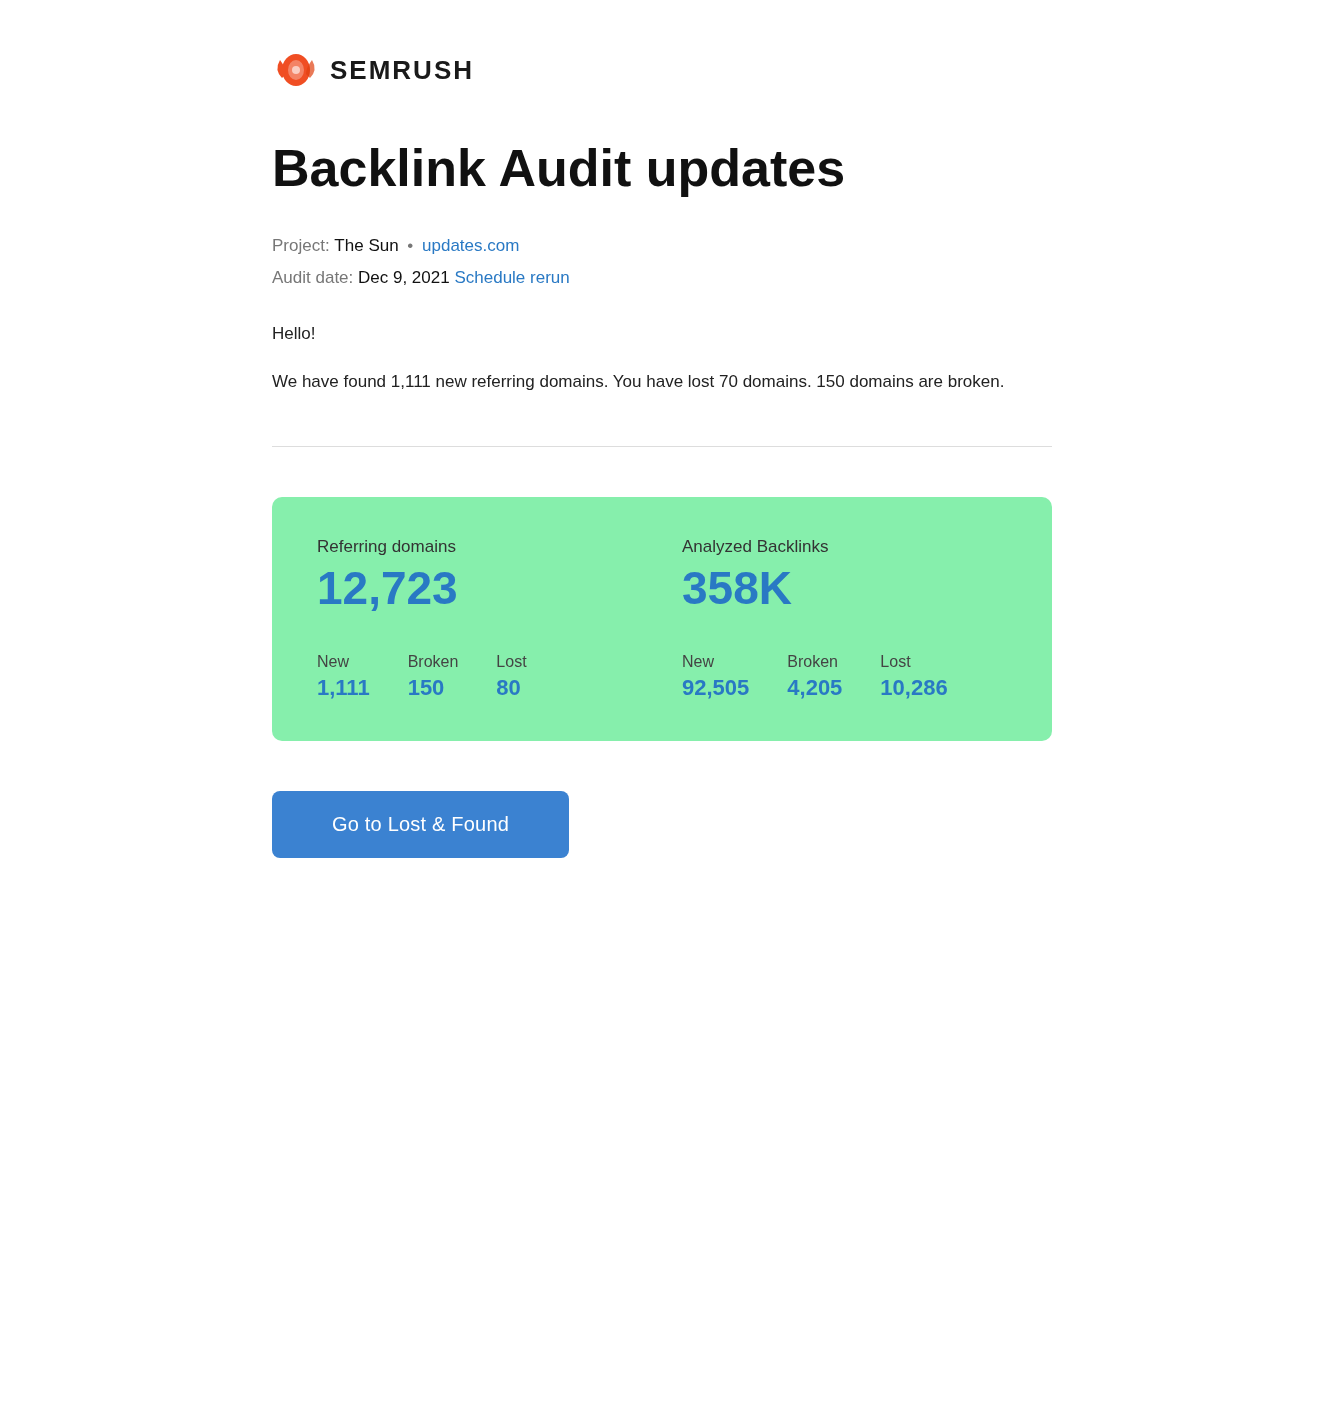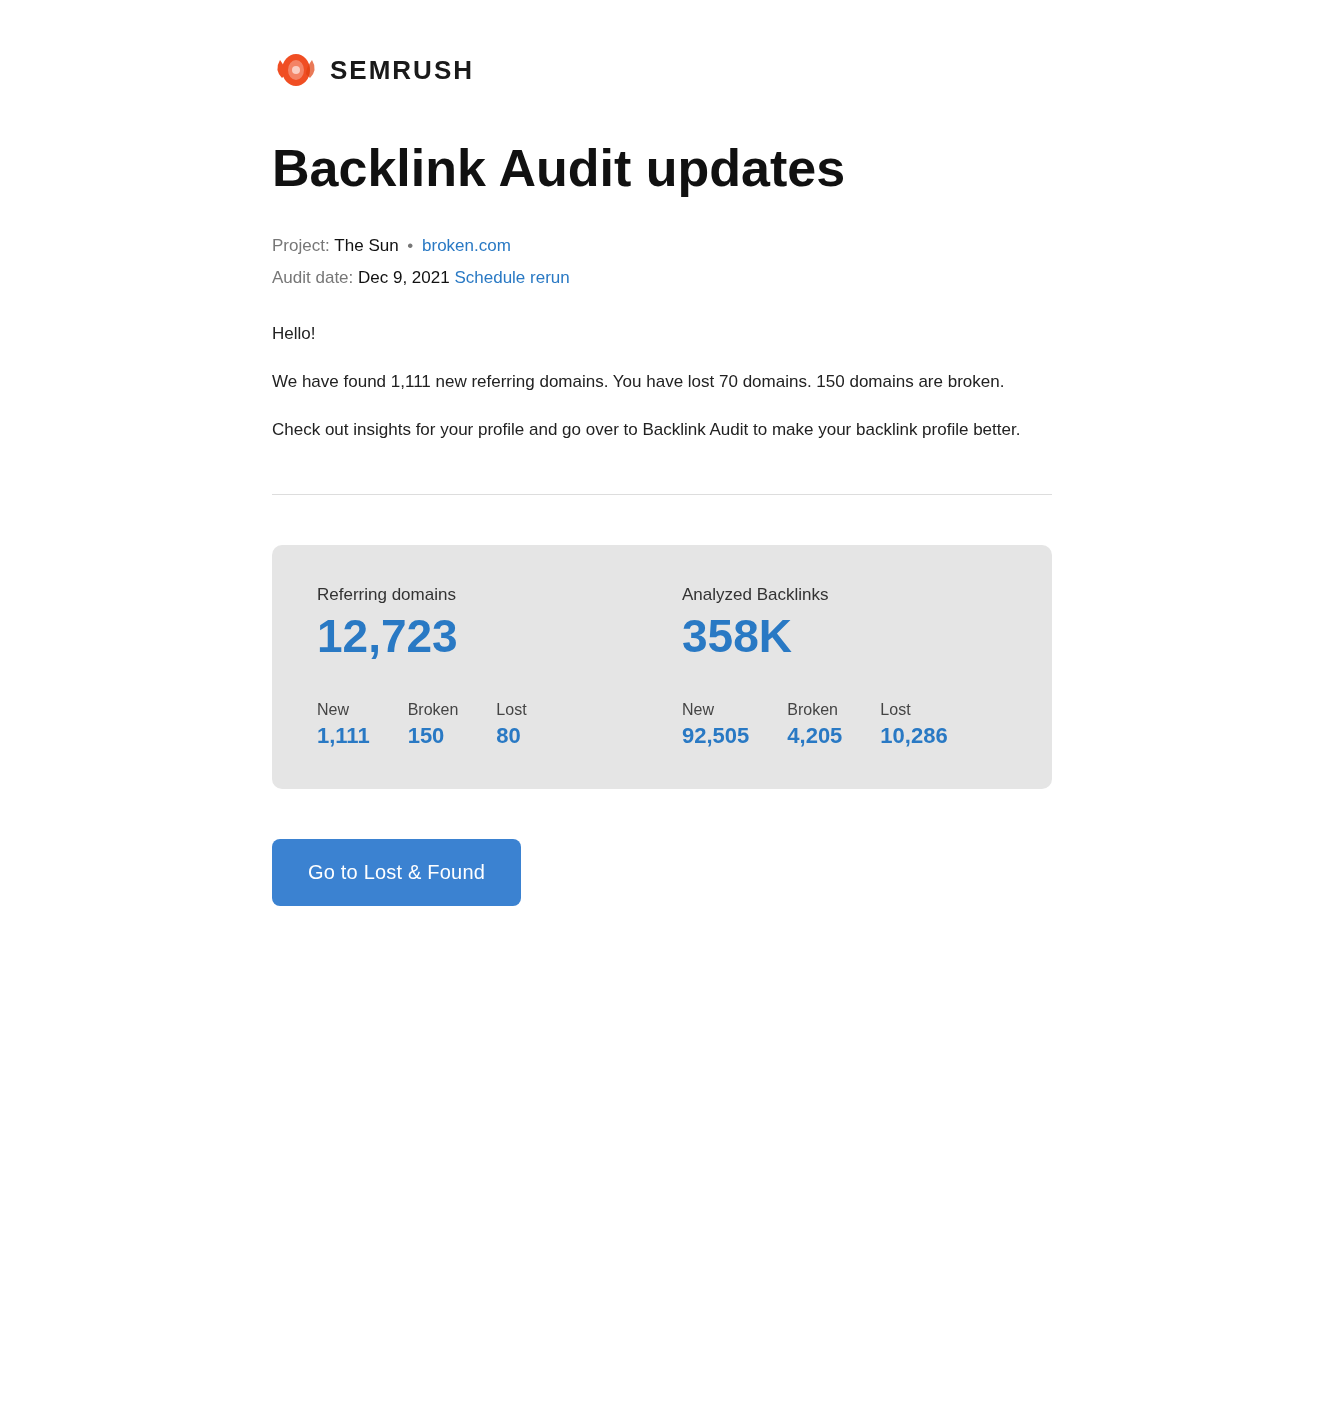--- a/index.html
+++ b/index.html
@@ -89,21 +89,21 @@
       max-width: 860px;
     }
 
     .divider {
       border: none;
       border-top: 1px solid #dddddd;
       margin: 50px 0;
     }
 
     .stats-card {
-      background: #e5e5e5;
+      background: #86efac;
       border-radius: 10px;
       padding: 40px 45px;
       margin-bottom: 50px;
     }
 
     .stats-grid {
       display: grid;
       grid-template-columns: 1fr 1fr;
       gap: 40px;
     }
@@ -149,21 +149,21 @@
       color: #2979c4;
       text-decoration: none;
     }
 
     .cta-button {
       display: inline-block;
       background: #3b82d1;
       color: #ffffff;
       font-size: 20px;
       font-weight: 500;
-      padding: 22px 36px;
+      padding: 22px 60px;
       border-radius: 8px;
       text-decoration: none;
       border: none;
       cursor: pointer;
       letter-spacing: 0.2px;
     }
   </style>
 </head>
 <body>
 
@@ -182,28 +182,27 @@
       <circle cx="24" cy="20" r="4" fill="#ffffff" opacity="0.6"></circle>
     </svg>
     <span class="logo-text">SEMRUSH</span>
   </div>
 
   
   <h1 class="page-title">Backlink Audit updates</h1>
 
   
   <div class="meta-info">
-    <div class="meta-line"><span class="meta-label">Project: </span><span class="meta-value">The Sun</span><span class="separator-dot"> • </span><a class="meta-link" href="#">broken.com</a></div>
+    <div class="meta-line"><span class="meta-label">Project: </span><span class="meta-value">The Sun</span><span class="separator-dot"> • </span><a class="meta-link" href="#">updates.com</a></div>
     <div class="meta-line"><span class="meta-label">Audit date: </span><span class="meta-value">Dec 9, 2021</span><a class="meta-link" href="#"> Schedule rerun</a></div>
   </div>
 
   
   <p class="body-text">Hello!</p>
   <p class="body-text">We have found 1,111 new referring domains. You have lost 70 domains. 150 domains are broken.</p>
-  <p class="body-text">Check out insights for your profile and go over to Backlink Audit to make your backlink profile better.</p>
 
   
   <hr class="divider">
 
   
   <div class="stats-card">
     <div class="stats-grid">
 
       <div class="stats-column">
         <div class="stats-section-label">Referring domains</div>

